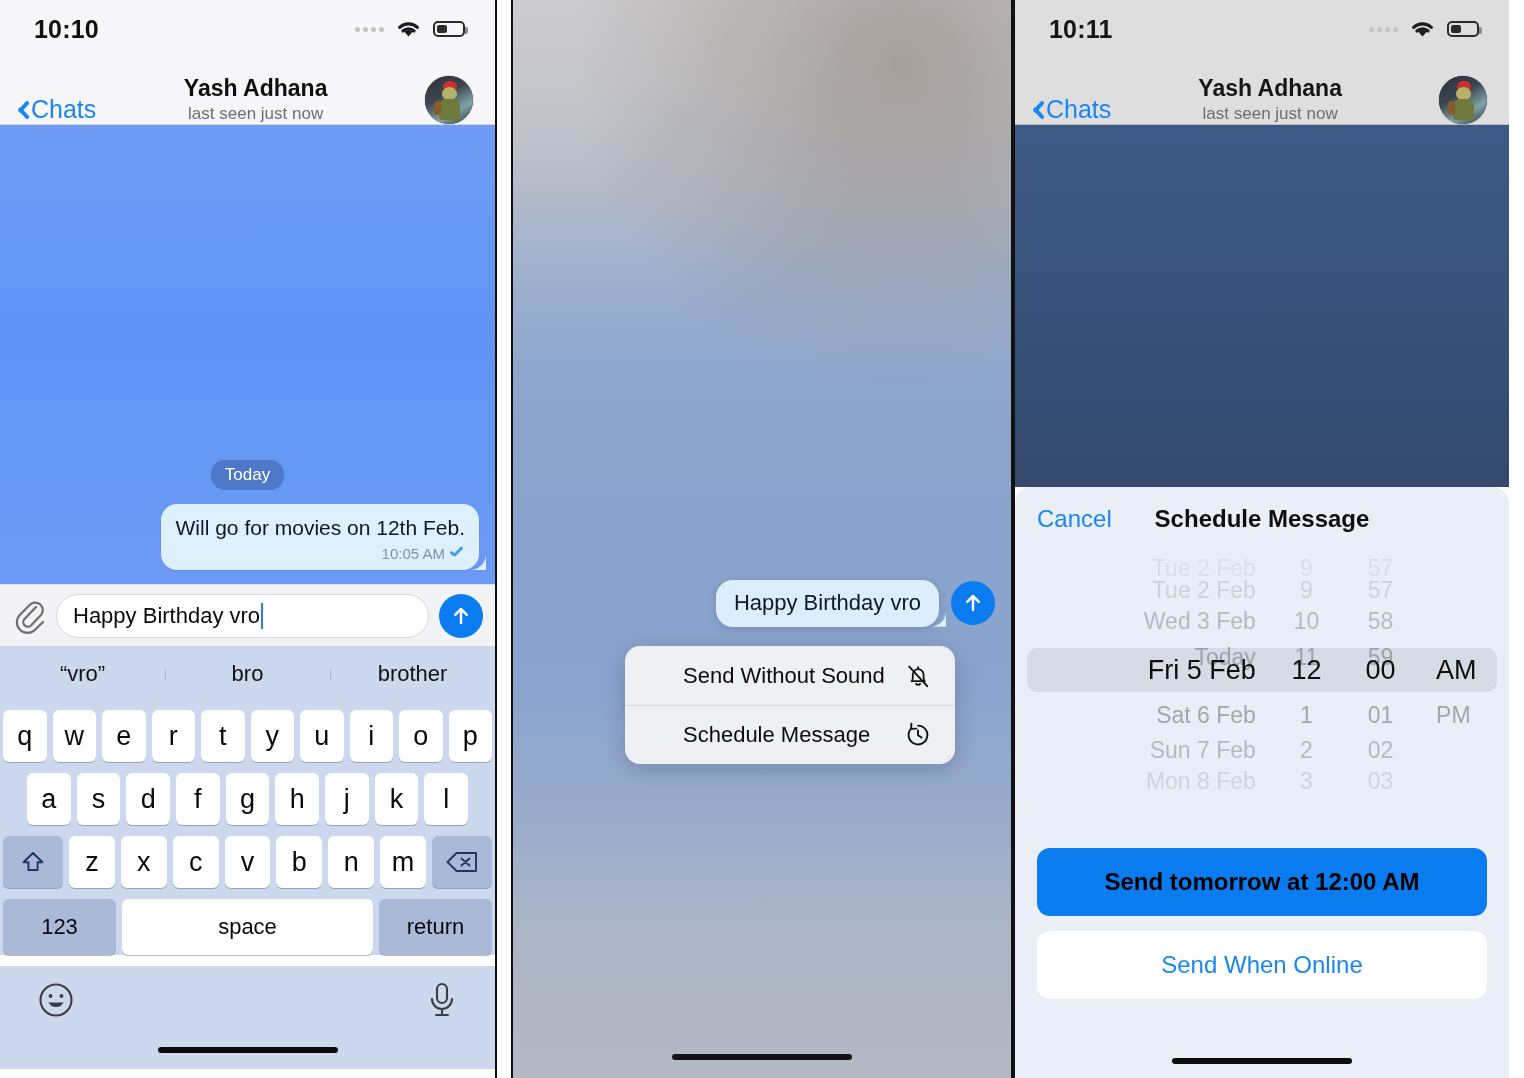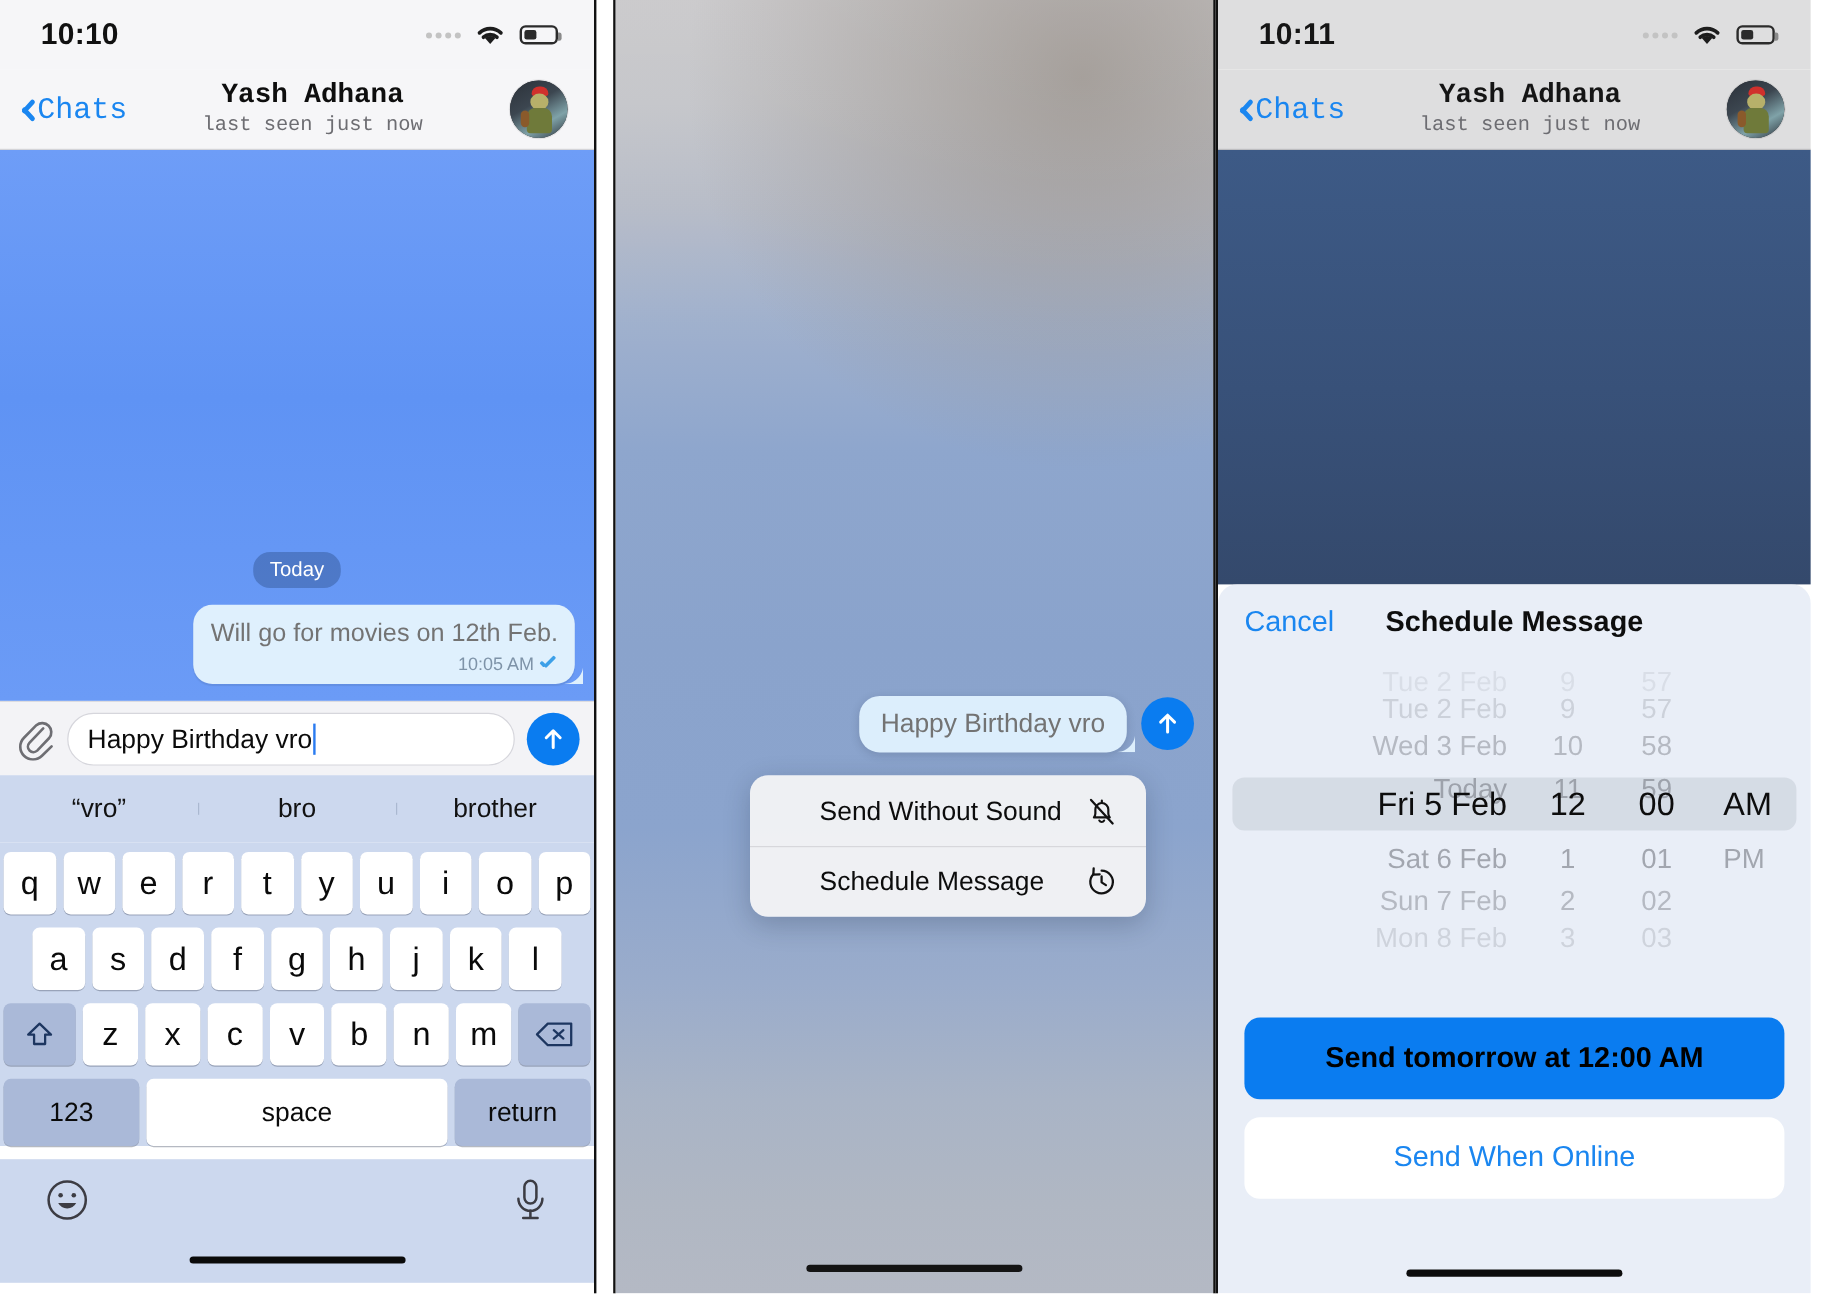--- a/index.html
+++ b/index.html
@@ -27,21 +27,21 @@
   .sb-right { display: flex; align-items: center; gap: 11px; }
   .sig-dots { display: flex; gap: 3px; align-items: center; }
   .sig-dots i { width: 5px; height: 5px; border-radius: 50%; background: #c3c3c3; display: block; }
   .batt { width: 32px; height: 16px; border: 2px solid #2b2b2b; border-radius: 5px; position: relative; }
   .batt::after { content:""; position:absolute; right:-5px; top:4px; width:3px; height:7px; background:#8a8a8a; border-radius:0 2px 2px 0; }
   .batt i { position:absolute; left:2px; top:2px; bottom:2px; width:36%; background:#2b2b2b; border-radius:2px; display:block; }
 
   
   .navbar {
     position: relative; height: 67px; width: 100%;
-    display: flex; align-items: center; padding: 0 22px 0 12px; font-family: Liberation Mono, monospace;
+    display: flex; align-items: flex-end; padding: 0 22px 0 12px;
   }
   .nav-back { display: flex; align-items: center; gap: 4px; cursor: pointer; }
   .chev { width: 15px; height: 25px; position: relative; flex: none; }
   .chev::before, .chev::after {
     content:""; position:absolute; left:5px; width:4px; height:14px;
     background:#1a86f0; border-radius:2px;
   }
   .chev::before { top:1px; transform: rotate(42deg); transform-origin: bottom center; }
   .chev::after { bottom:0px; transform: rotate(-42deg); transform-origin: top center; }
   .nav-back-label { font-size: 25px; color: #1a86f0; }
@@ -76,21 +76,21 @@
   .bubble-out {
     position:relative; background:#dff0fd; border-radius:16px;
     padding: 11px 14px 8px 15px; max-width: 345px;
     box-shadow: 0 1px 1px rgba(0,0,0,.08);
   }
   .bubble-out::after {
     content:""; position:absolute; right:-7px; bottom:0;
     width:16px; height:16px; background:#dff0fd;
     clip-path: path("M0,16 C8,16 16,10 16,0 L16,16 Z");
   }
-  .bubble-text { font-size:21px; color:#737373; line-height:1.22; white-space:nowrap; }
+  .bubble-text { font-size:21px; color:#0f172a; line-height:1.22; white-space:nowrap; }
   .bubble-meta { display:flex; align-items:center; justify-content:flex-end; gap:4px; margin-top:4px; }
   .bubble-time { font-size:15px; color:#7e93a8; }
   .tick { width:16px; height:11px; position:relative; }
   .tick::before { content:""; position:absolute; left:1px; top:4px; width:5px; height:2.5px; background:#3da0e8; transform:rotate(45deg); border-radius:1px;}
   .tick::after { content:""; position:absolute; left:3px; top:2px; width:12px; height:2.5px; background:#3da0e8; transform:rotate(-45deg); border-radius:1px;}
 
   .composer {
     height: 62px; width:100%; background:#f3f3f6;
     display:flex; align-items:center; gap: 10px; padding: 0 12px 0 12px;
     border-top:1px solid #dcdce0;

